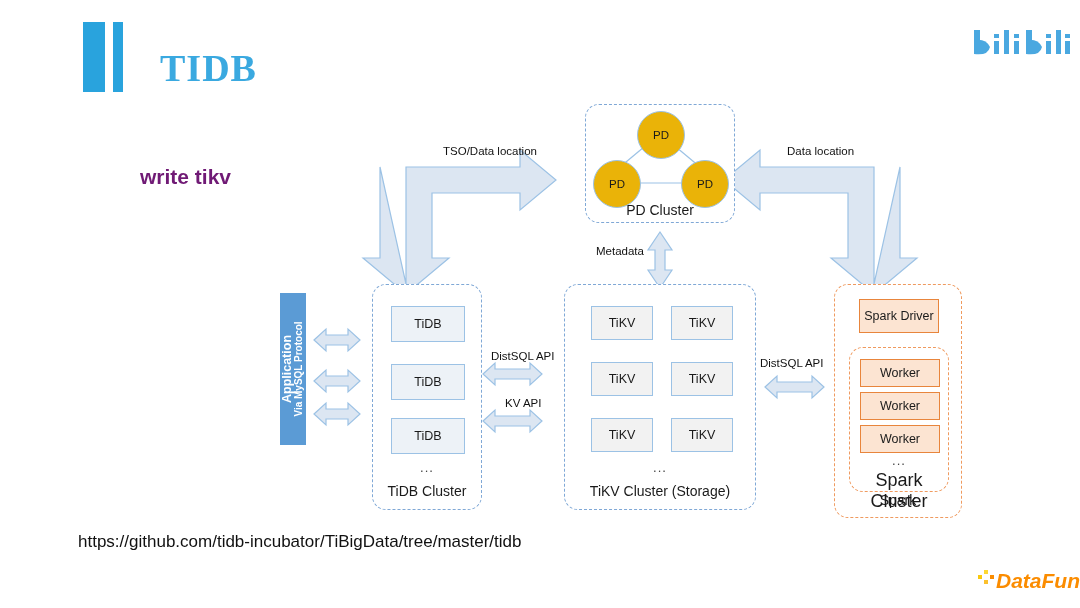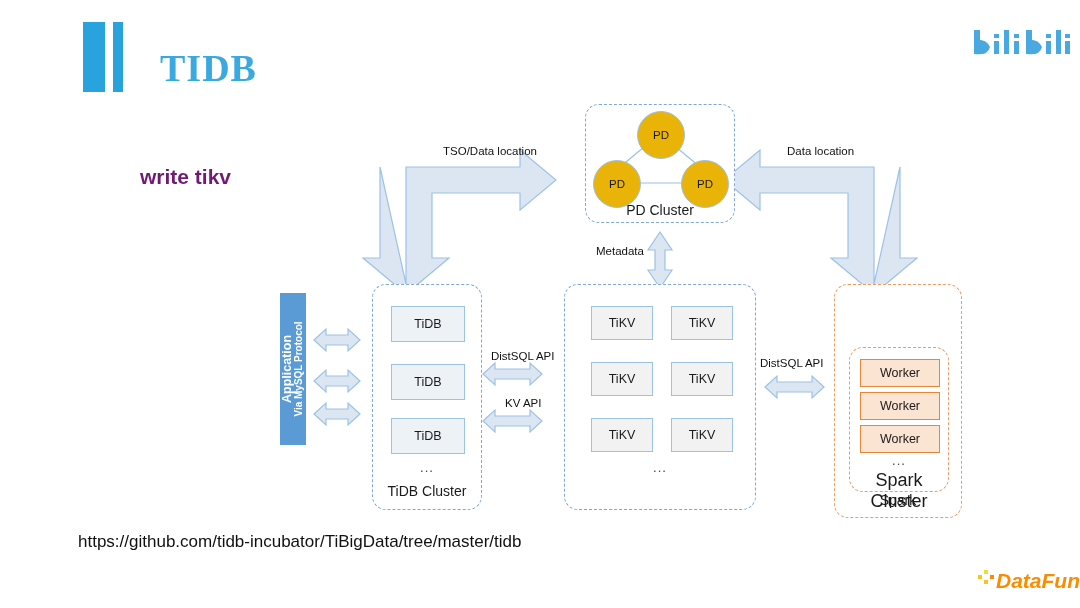--- a/index.html
+++ b/index.html
@@ -186,23 +186,25 @@
 </div>
 
 <div class="abs dashed-blue" style="left:564px;top:284px;width:190px;height:224px;">
   <div class="abs node-gray" style="left:26px;top:21px;width:60px;height:32px;">TiKV</div>
   <div class="abs node-gray" style="left:106px;top:21px;width:60px;height:32px;">TiKV</div>
   <div class="abs node-gray" style="left:26px;top:77px;width:60px;height:32px;">TiKV</div>
   <div class="abs node-gray" style="left:106px;top:77px;width:60px;height:32px;">TiKV</div>
   <div class="abs node-gray" style="left:26px;top:133px;width:60px;height:32px;">TiKV</div>
   <div class="abs node-gray" style="left:106px;top:133px;width:60px;height:32px;">TiKV</div>
   <div class="abs ellipsis-label" style="left:0;top:175px;">...</div>
+  <div class="abs cluster-label" style="left:0;top:198px;">TiKV Cluster (Storage)</div>
 </div>
 
 <div class="abs dashed-orange" style="left:834px;top:284px;width:126px;height:232px;">
+  <div class="abs node-orange" style="left:24px;top:14px;width:78px;height:32px;">Spark Driver</div>
 
   <div class="abs dashed-orange" style="left:14px;top:62px;width:98px;height:143px;text-decoration:underline;">
     <div class="abs node-orange" style="left:10px;top:11px;width:78px;height:26px;">Worker</div>
     <div class="abs node-orange" style="left:10px;top:44px;width:78px;height:26px;">Worker</div>
     <div class="abs node-orange" style="left:10px;top:77px;width:78px;height:26px;">Worker</div>
     <div class="abs ellipsis-label" style="left:0;top:105px;">...</div>
     <div class="abs cluster-label" style="left:0;top:122px;font-size:18px;">Spark Cluster</div>
   </div>
 
   <div class="abs cluster-label" style="left:0;top:207px;">Spark</div>

